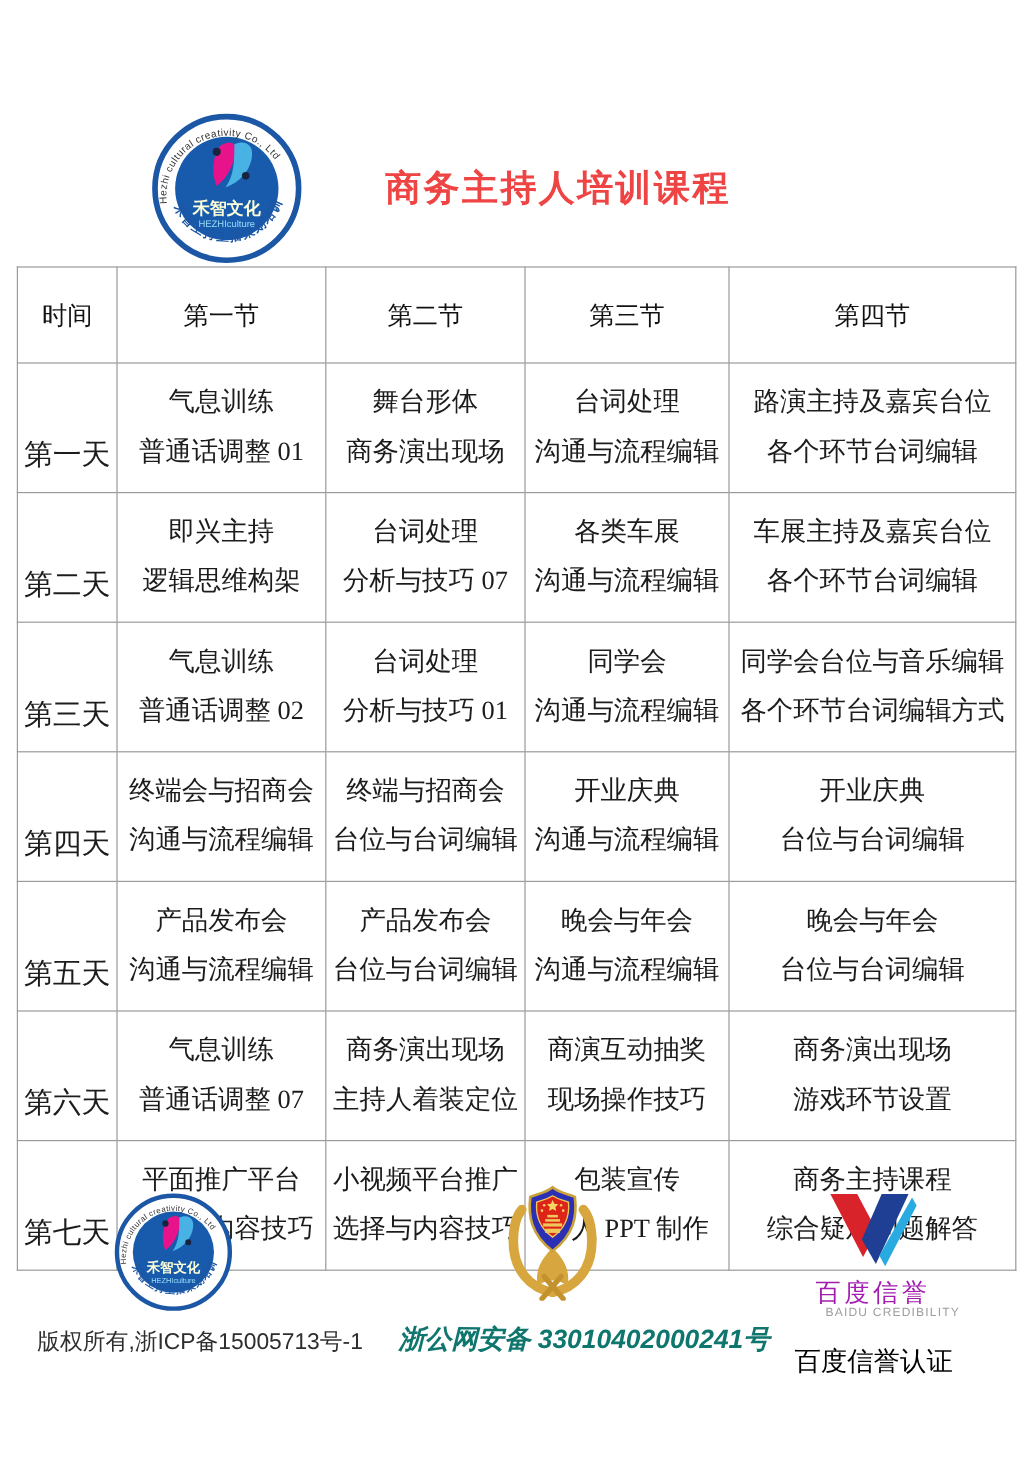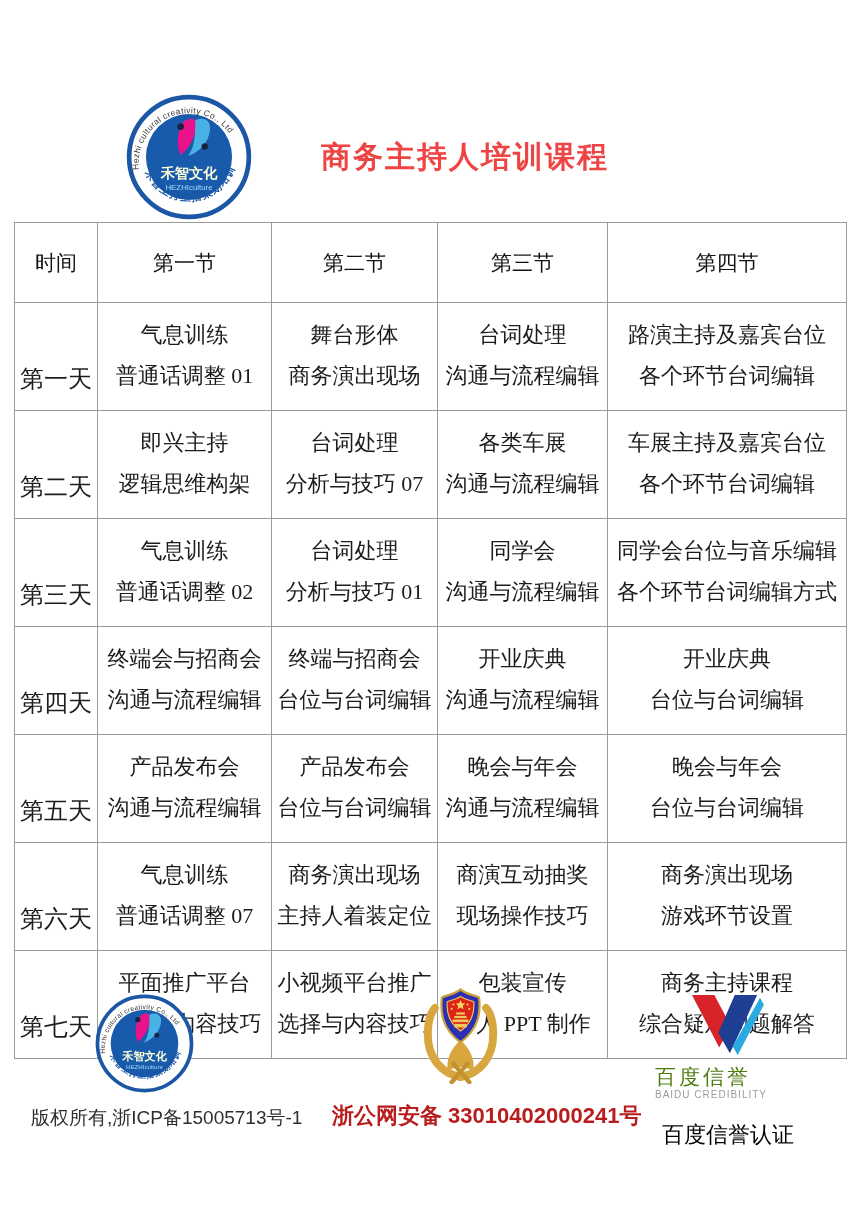--- a/index.html
+++ b/index.html
@@ -29,29 +29,29 @@
   .cell-lines .ln { line-height:1.1; white-space:nowrap; }
   
   .logo-footer { position:absolute; left:95px; top:994px; width:99px; height:99px; }
   .copyright {
     position:absolute; left:31px; top:1105px; width:260px; font-size:19px;
     color:#2e2e2e; font-family:"Liberation Sans", sans-serif; white-space:nowrap;
   }
   .police-badge { position:absolute; left:416px; top:985px; width:89px; height:99px; }
   .police-text {
     position:absolute; left:332px; top:1101px; width:260px; font-size:22px;
-    font-weight:bold; color:#b91c1c; font-family:"Liberation Sans", sans-serif; white-space:nowrap;
+    font-weight:bold; color:#0f766e; font-family:"Liberation Sans", sans-serif; white-space:nowrap;font-style:italic;
   }
   .baidu-logo { position:absolute; left:686px; top:993px; width:80px; height:70px; }
   .baidu-cn {
-    position:absolute; left:655px; top:1063px; width:145px; text-align:left;
-    font-size:21px; color:#4d7c0f; letter-spacing:3px; font-family:"Liberation Sans", sans-serif;
+    position:absolute; left:655px; top:1063px; width:145px; text-align:center;
+    font-size:21px; color:#a21caf; letter-spacing:3px; font-family:"Liberation Sans", sans-serif;
   }
   .baidu-en {
-    position:absolute; left:655px; top:1089px; width:145px; text-align:left;
+    position:absolute; left:655px; top:1089px; width:145px; text-align:right;
     font-size:10px; color:#9d9d9d; letter-spacing:1px; font-family:"Liberation Sans", sans-serif;
   }
   .baidu-cert {
     position:absolute; left:648px; top:1120px; width:160px; text-align:center;
     font-size:22px; color:#000; font-family:"Liberation Sans", sans-serif; white-space:nowrap;
   }
 </style>
 </head>
 <body>
 

